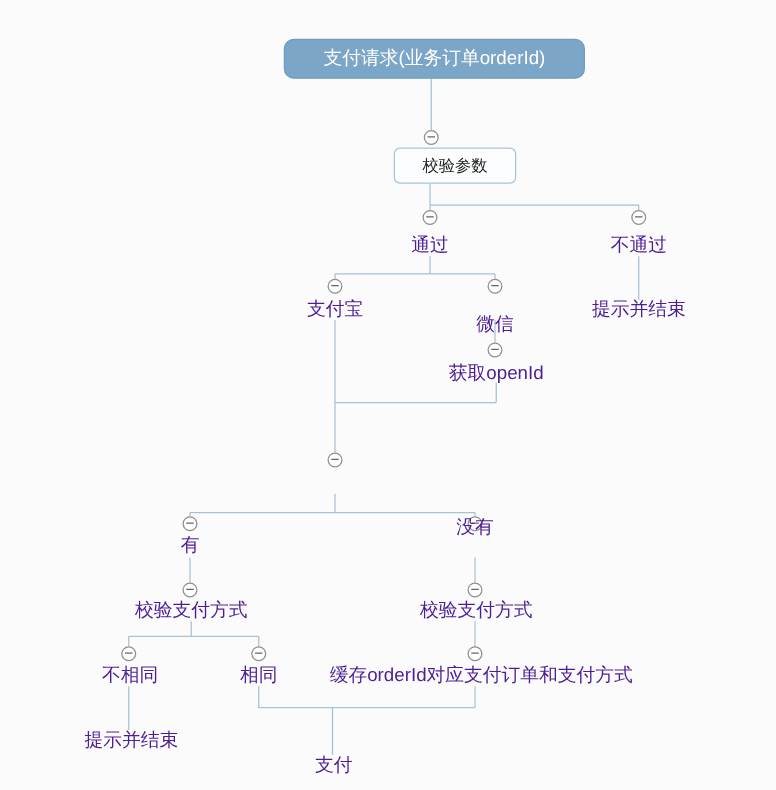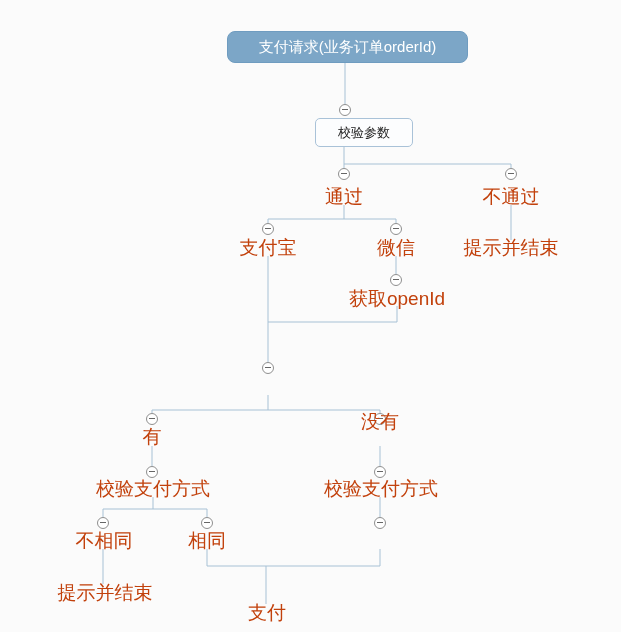--- a/index.html
+++ b/index.html
@@ -4,21 +4,21 @@
 <style>
   html,body{margin:0;padding:0;}
   body{font-family:"Liberation Sans","DejaVu Sans",sans-serif;}
   .canvas{
     position:relative;width:621px;height:632px;
     background:#fbfbfb;overflow:hidden;
   }
   .canvas svg{position:absolute;left:0;top:0;}
   .node-label{
     position:absolute;transform:translate(-50%,-50%);
-    font-size:19px;color:#c2410c;white-space:nowrap;line-height:1.2;
+    font-size:15px;color:#4c1d95;white-space:nowrap;line-height:1.2;
     cursor:default;
   }
   .root-node{
     position:absolute;left:227px;top:31px;width:241px;height:32px;
     box-sizing:border-box;border-radius:8px;
     background:#7ca6c7;border:1px solid #6f9cc0;
     color:#ffffff;font-size:15px;text-align:center;line-height:30px;
     white-space:nowrap;
   }
   .box-node{
@@ -91,25 +91,26 @@
   <div class="expander" style="left:374px;top:413px"></div>
   <div class="expander" style="left:146px;top:466px"></div>
   <div class="expander" style="left:374px;top:466px"></div>
   <div class="expander" style="left:97px;top:517px"></div>
   <div class="expander" style="left:201px;top:517px"></div>
   <div class="expander" style="left:374px;top:517px"></div>
 
   <div class="node-label" style="left:344px;top:197px">通过</div>
   <div class="node-label" style="left:511px;top:197px">不通过</div>
   <div class="node-label" style="left:268px;top:248px">支付宝</div>
-  <div class="node-label" style="left:396px;top:248px">微信</div>
+  <div class="node-label" style="left:396px;top:260px">微信</div>
   <div class="node-label" style="left:511px;top:248px">提示并结束</div>
   <div class="node-label" style="left:397px;top:299px">获取openId</div>
   <div class="node-label" style="left:152px;top:437px">有</div>
   <div class="node-label" style="left:380px;top:422px">没有</div>
   <div class="node-label" style="left:153px;top:489px">校验支付方式</div>
   <div class="node-label" style="left:381px;top:489px">校验支付方式</div>
   <div class="node-label" style="left:104px;top:541px">不相同</div>
   <div class="node-label" style="left:207px;top:541px">相同</div>
+  <div class="node-label" style="left:385px;top:541px">缓存orderId对应支付订单和支付方式</div>
   <div class="node-label" style="left:105px;top:593px">提示并结束</div>
   <div class="node-label" style="left:267px;top:613px">支付</div>
 
 </div>
 
 </body></html>

